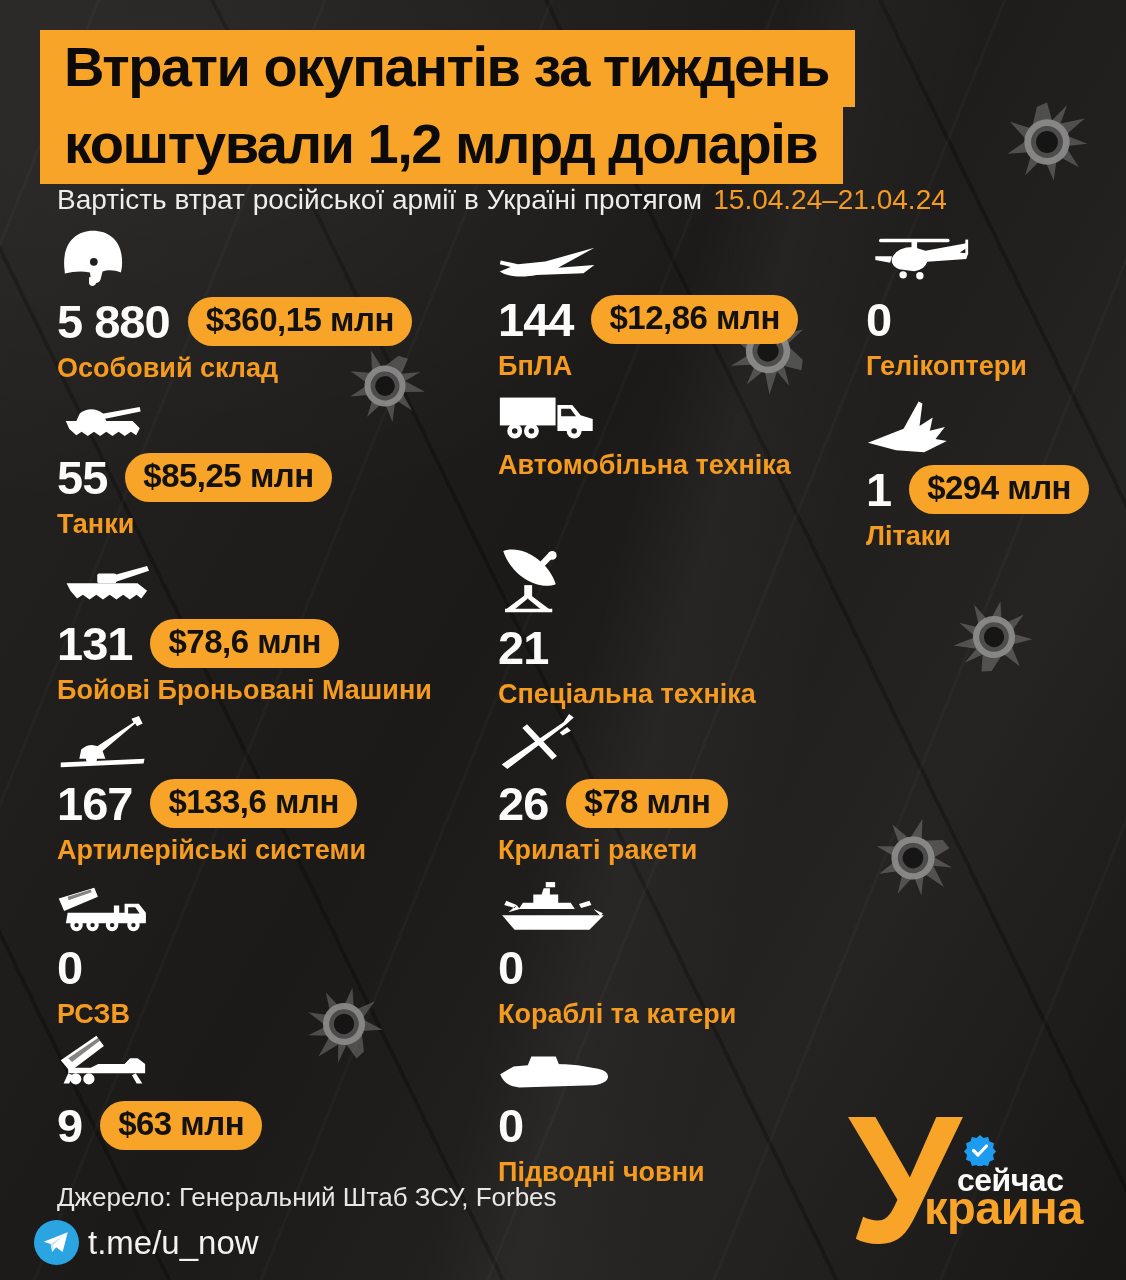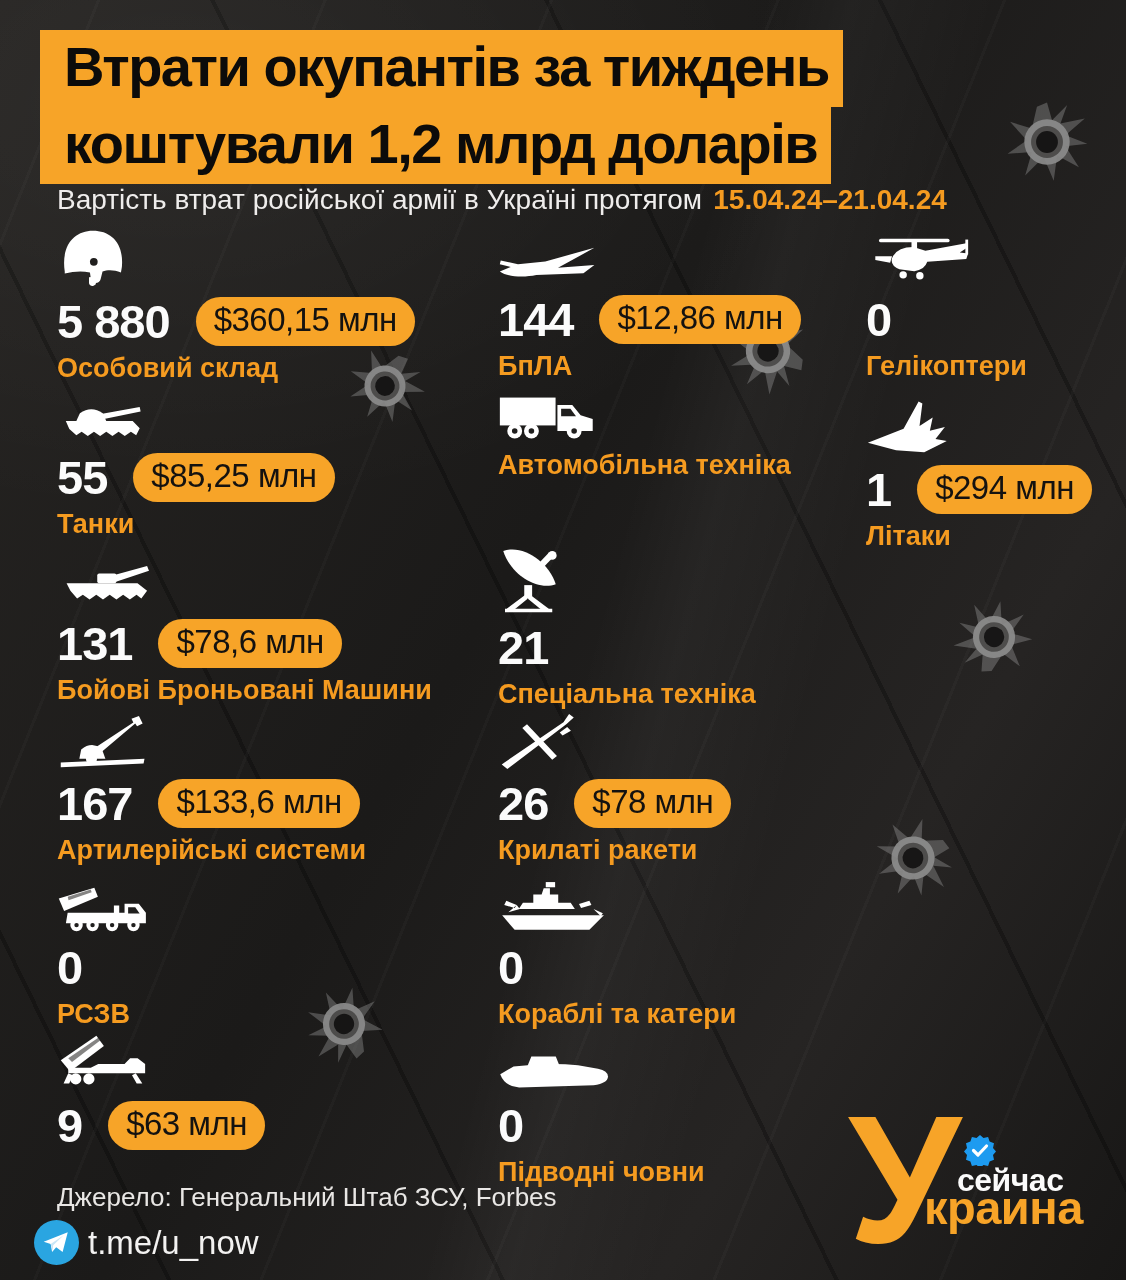--- a/index.html
+++ b/index.html
@@ -13,32 +13,32 @@
       repeating-linear-gradient(112deg, transparent 0 90px, rgba(255,255,255,.022) 90px 93px, transparent 93px 210px),
       repeating-linear-gradient(64deg, transparent 0 150px, rgba(0,0,0,.28) 150px 154px, transparent 154px 300px),
       linear-gradient(120deg,#262422,#1b1a19 45%,#262423 75%,#181716);
     background-color:#1d1c1a;
   }
   
   .title-wrap{position:absolute;left:40px;top:30px;z-index:3;}
   .title-line{
     display:table;background:#F7A428;color:#0c0b0a;
     font-weight:bold;font-size:56px;letter-spacing:-1.5px;
-    line-height:1.0;padding:9px 14px 12px 24px;white-space:nowrap;
+    line-height:1.0;padding:9px 26px 12px 24px;white-space:nowrap;
   }
   .subtitle{position:absolute;left:57px;top:184px;z-index:3;font-size:28px;color:#efedec;white-space:nowrap;}
-  .subtitle .dates{color:#F59B20;font-weight:bold;margin-left:.4em;}
+  .subtitle .dates{color:#F59B20;font-weight:normal;margin-left:.4em;}
   
   .stat{position:absolute;z-index:3;}
   .icon{display:block;margin-bottom:6px;}
   .icon svg{display:block;height:100%;width:auto;}
-  .numrow{display:flex;align-items:center;gap:26px;}
+  .numrow{display:flex;align-items:center;gap:18px;}
   .num{font-size:47px;font-weight:bold;color:#fbfbfb;letter-spacing:-1px;white-space:nowrap;}
   .badge{
-    background:#F7A428;color:#141210;font-weight:normal;font-size:33px;
+    background:#F7A428;color:#141210;font-weight:bold;font-size:33px;
     padding:4px 18px 7px;border-radius:28px;letter-spacing:-.5px;white-space:nowrap;
   }
   .lbl{margin-top:4px;font-size:27px;font-weight:bold;color:#F59B20;white-space:nowrap;}
   
   .hole{position:absolute;z-index:1;opacity:.85;}
   .hole svg{display:block;width:100%;height:100%;}
   
   .source{position:absolute;left:57px;top:1182px;z-index:3;font-size:26px;color:#e9e7e5;}
   .tg{position:absolute;left:34px;top:1220px;z-index:3;display:flex;align-items:center;gap:9px;cursor:pointer;}
   .tg-icon{width:45px;height:45px;}

